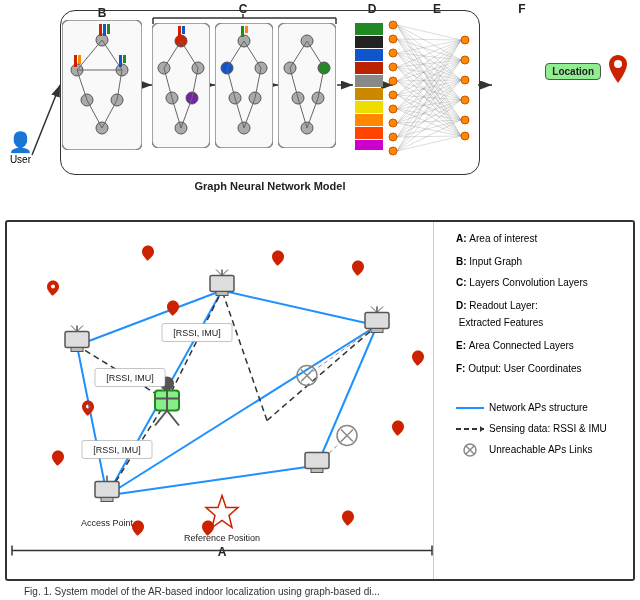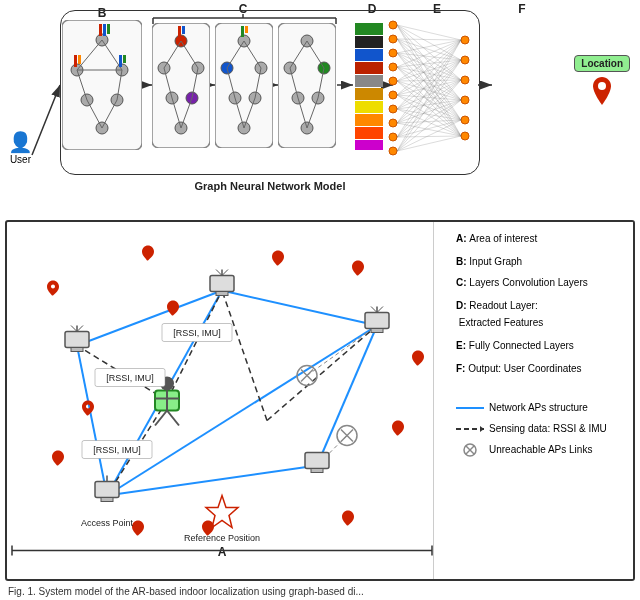--- a/index.html
+++ b/index.html
@@ -68,21 +68,21 @@
       font-size: 20px;
       color: #555;
     }
 
     
     .f-block {
       position: absolute;
       right: 12px;
       top: 50px;
       display: flex;
-      flex-direction: column;
+      flex-direction: row;
       align-items: center;
       gap: 5px;
     }
 
     .location-badge {
       background: #90EE90;
       border: 1.5px solid #555;
       border-radius: 4px;
       padding: 2px 6px;
       font-size: 10px;
@@ -525,21 +525,21 @@
       <div style="margin-bottom:6px;">
         <span style="font-weight:bold;">C: </span>
         <span>Layers Convolution Layers</span>
       </div>
       <div style="margin-bottom:6px;">
         <span style="font-weight:bold;">D: </span>
         <span>Readout Layer:<br>&nbsp;Extracted Features</span>
       </div>
       <div style="margin-bottom:6px;">
         <span style="font-weight:bold;">E: </span>
-        <span>Fully Connected Layers</span>
+        <span>Area Connected Layers</span>
       </div>
       <div style="margin-bottom:22px;">
         <span style="font-weight:bold;">F: </span>
         <span>Output: User Coordinates</span>
       </div>
 
       <div style="display:flex;align-items:center;gap:5px;margin-bottom:4px;">
         <svg width="28" height="10">
           <line x1="0" y1="5" x2="28" y2="5" stroke="#1e90ff" stroke-width="2"></line>
         </svg>
@@ -557,17 +557,17 @@
           <circle cx="14" cy="8" r="6" fill="none" stroke="#888" stroke-width="1.5"></circle>
           <line x1="10" y1="4" x2="18" y2="12" stroke="#888" stroke-width="1.5"></line>
           <line x1="18" y1="4" x2="10" y2="12" stroke="#888" stroke-width="1.5"></line>
         </svg>
         <span>Unreachable APs Links</span>
       </div>
     </div>
 
   </div>
 
-  <div style="padding: 2px 8px; font-size:10px; color:#333; line-height:1.3;">
+  <div style="padding: 2px 24px; font-size:10px; color:#333; line-height:1.3;">
     <span>Fig. 1. System model of the AR-based indoor localization using graph-based di...</span>
   </div>
 
 </div>
 
 </body></html>

